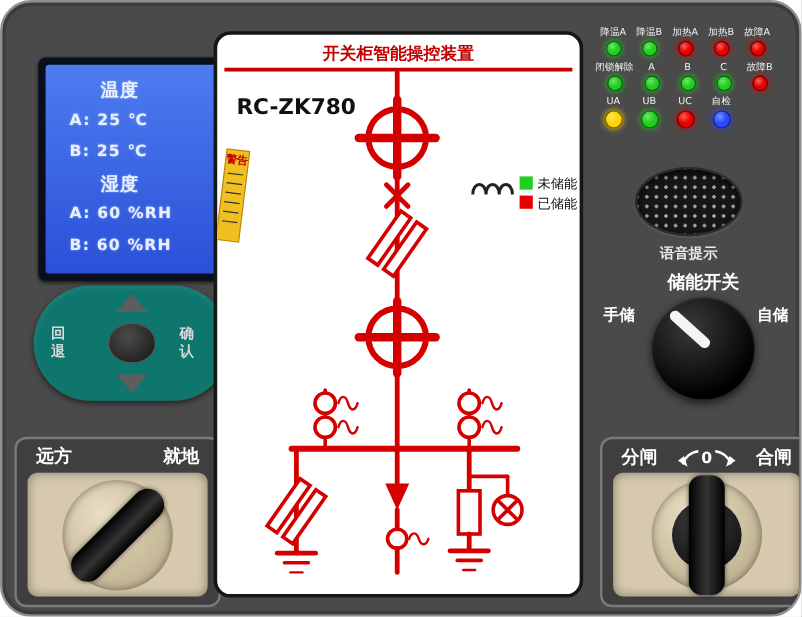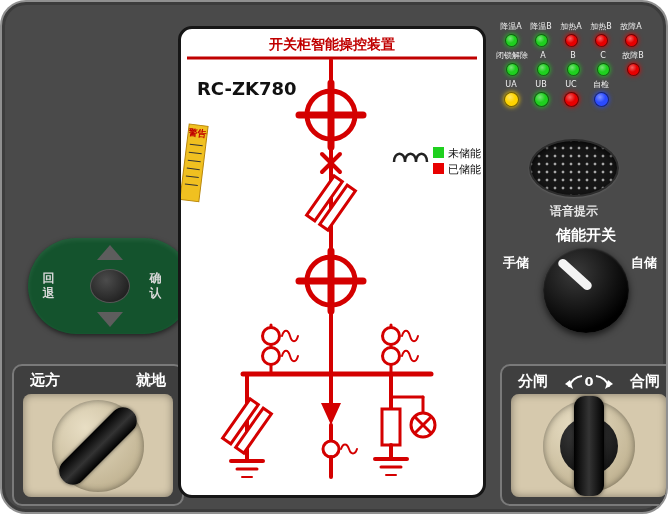--- a/index.html
+++ b/index.html
@@ -13,21 +13,21 @@
   .lcd-frame{position:absolute;left:30px;top:46px;width:160px;height:186px;
     background:#0a0f1e;border-radius:6px;padding:6px;box-sizing:border-box;
     box-shadow:0 1px 3px rgba(0,0,0,.6);}
   .lcd-screen{width:100%;height:100%;border-radius:3px;box-sizing:border-box;
     background:linear-gradient(180deg,#4d7cf0 0%,#2a50d8 100%);
     color:#e8f0ff;padding-top:8px;}
   .lcd-line{font-size:13px;font-weight:bold;line-height:26px;padding-left:20px;
     text-shadow:0 0 2px rgba(220,235,255,.55);letter-spacing:1px;white-space:pre;}
   .lcd-header{padding-left:46px;font-size:15px;}
   
-  .nav{position:absolute;left:26px;top:236px;width:164px;height:96px;background:#14532d;
+  .nav{position:absolute;left:26px;top:236px;width:164px;height:96px;background:#0f766e;
     border-radius:50px;box-shadow:inset 0 2px 5px rgba(255,255,255,.09),0 2px 5px rgba(0,0,0,.55);}
   .nav-up,.nav-down{position:absolute;left:50%;transform:translateX(-50%);width:0;height:0;
     border-left:13px solid transparent;border-right:13px solid transparent;cursor:pointer;}
   .nav-up{top:7px;border-bottom:15px solid #5d5d5d;}
   .nav-down{bottom:7px;border-top:15px solid #5d5d5d;}
   .nav-side{position:absolute;top:50%;transform:translateY(-50%);width:15px;
     color:#d8d8d8;font-size:12px;font-weight:bold;line-height:15px;text-align:center;cursor:pointer;}
   .nav-back{left:13px;}
   .nav-confirm{right:29px;}
   .nav-knob{position:absolute;left:50%;top:50%;transform:translate(-50%,-50%);
@@ -86,20 +86,30 @@
     background:radial-gradient(circle at 38% 30%,#3a3a3a,#000 72%);cursor:pointer;
     box-shadow:0 3px 7px rgba(0,0,0,.65),inset 0 1px 2px rgba(255,255,255,.18);}
   .charge-stripe{position:absolute;left:11px;top:23px;width:42px;height:9px;border-radius:5px;
     background:#f4f4f4;transform:rotate(42deg);}
 </style>
 </head>
 <body>
 
 <div class="panel">
 
+  <div class="lcd-frame">
+    <div class="lcd-screen">
+      <div class="lcd-line lcd-header">温度</div>
+      <div class="lcd-line">A: 25 ℃</div>
+      <div class="lcd-line">B: 25 ℃</div>
+      <div class="lcd-line lcd-header">湿度</div>
+      <div class="lcd-line">A: 60 %RH</div>
+      <div class="lcd-line">B: 60 %RH</div>
+    </div>
+  </div>
 
   <div class="nav">
     <div class="nav-up"></div>
     <div class="nav-down"></div>
     <div class="nav-side nav-back">回退</div>
     <div class="nav-side nav-confirm">确认</div>
     <div class="nav-knob"></div>
   </div>
 
   <div class="rotary rotary-remote">

